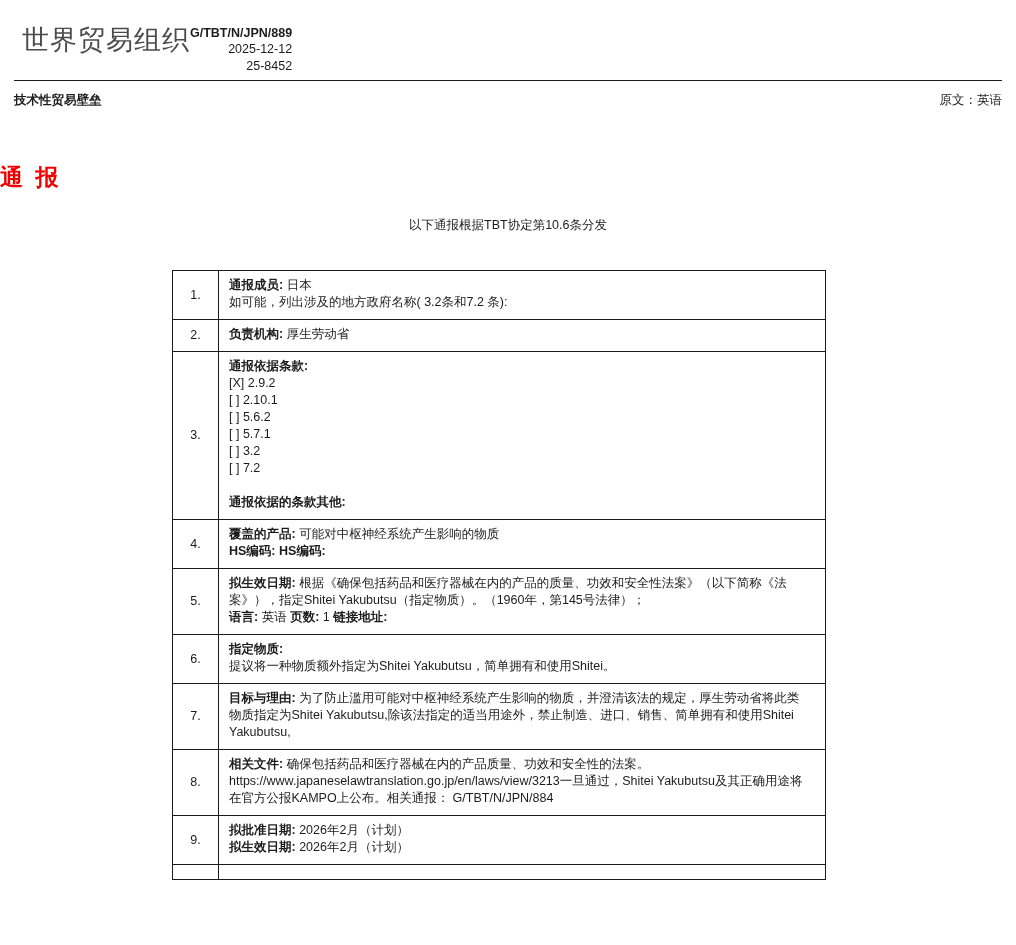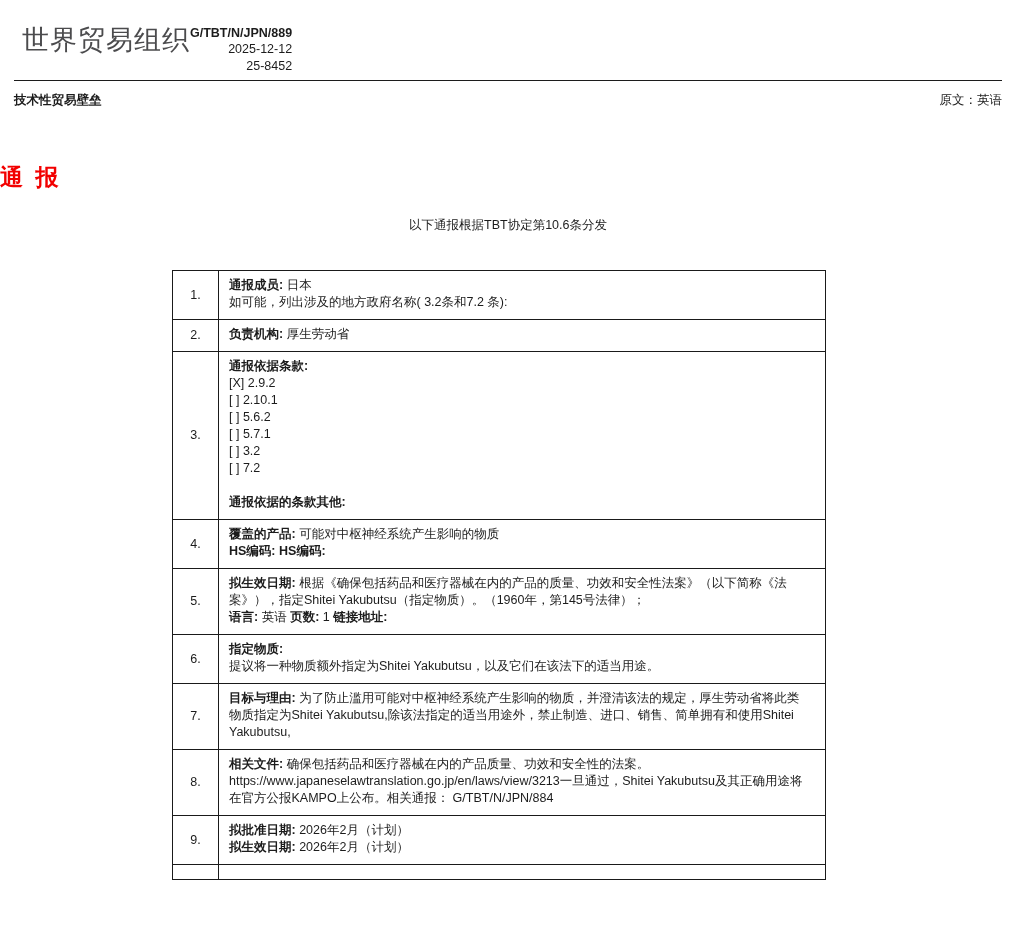--- a/index.html
+++ b/index.html
@@ -155,21 +155,21 @@
           <td class="num">5.</td>
           <td class="content">
             <div class="line"><b>拟生效日期: </b><span>根据《确保包括药品和医疗器械在内的产品的质量、功效和安全性法案》（以下简称《法案》），指定Shitei Yakubutsu（指定物质）。（1960年，第145号法律）；</span></div>
             <div class="line"><b>语言: </b><span>英语 </span><b>页数: </b><span>1 </span><b>链接地址:</b></div>
           </td>
         </tr>
         <tr>
           <td class="num">6.</td>
           <td class="content">
             <div class="line"><b>指定物质:</b></div>
-            <div class="line"><span>提议将一种物质额外指定为Shitei Yakubutsu，以及它们在该法下的适当用途。</span></div>
+            <div class="line"><span>提议将一种物质额外指定为Shitei Yakubutsu，简单拥有和使用Shitei。</span></div>
           </td>
         </tr>
         <tr>
           <td class="num">7.</td>
           <td class="content">
             <div class="line"><b>目标与理由: </b><span>为了防止滥用可能对中枢神经系统产生影响的物质，并澄清该法的规定，厚生劳动省将此类物质指定为Shitei Yakubutsu,除该法指定的适当用途外，禁止制造、进口、销售、简单拥有和使用Shitei Yakubutsu,</span></div>
           </td>
         </tr>
         <tr>
           <td class="num">8.</td>

